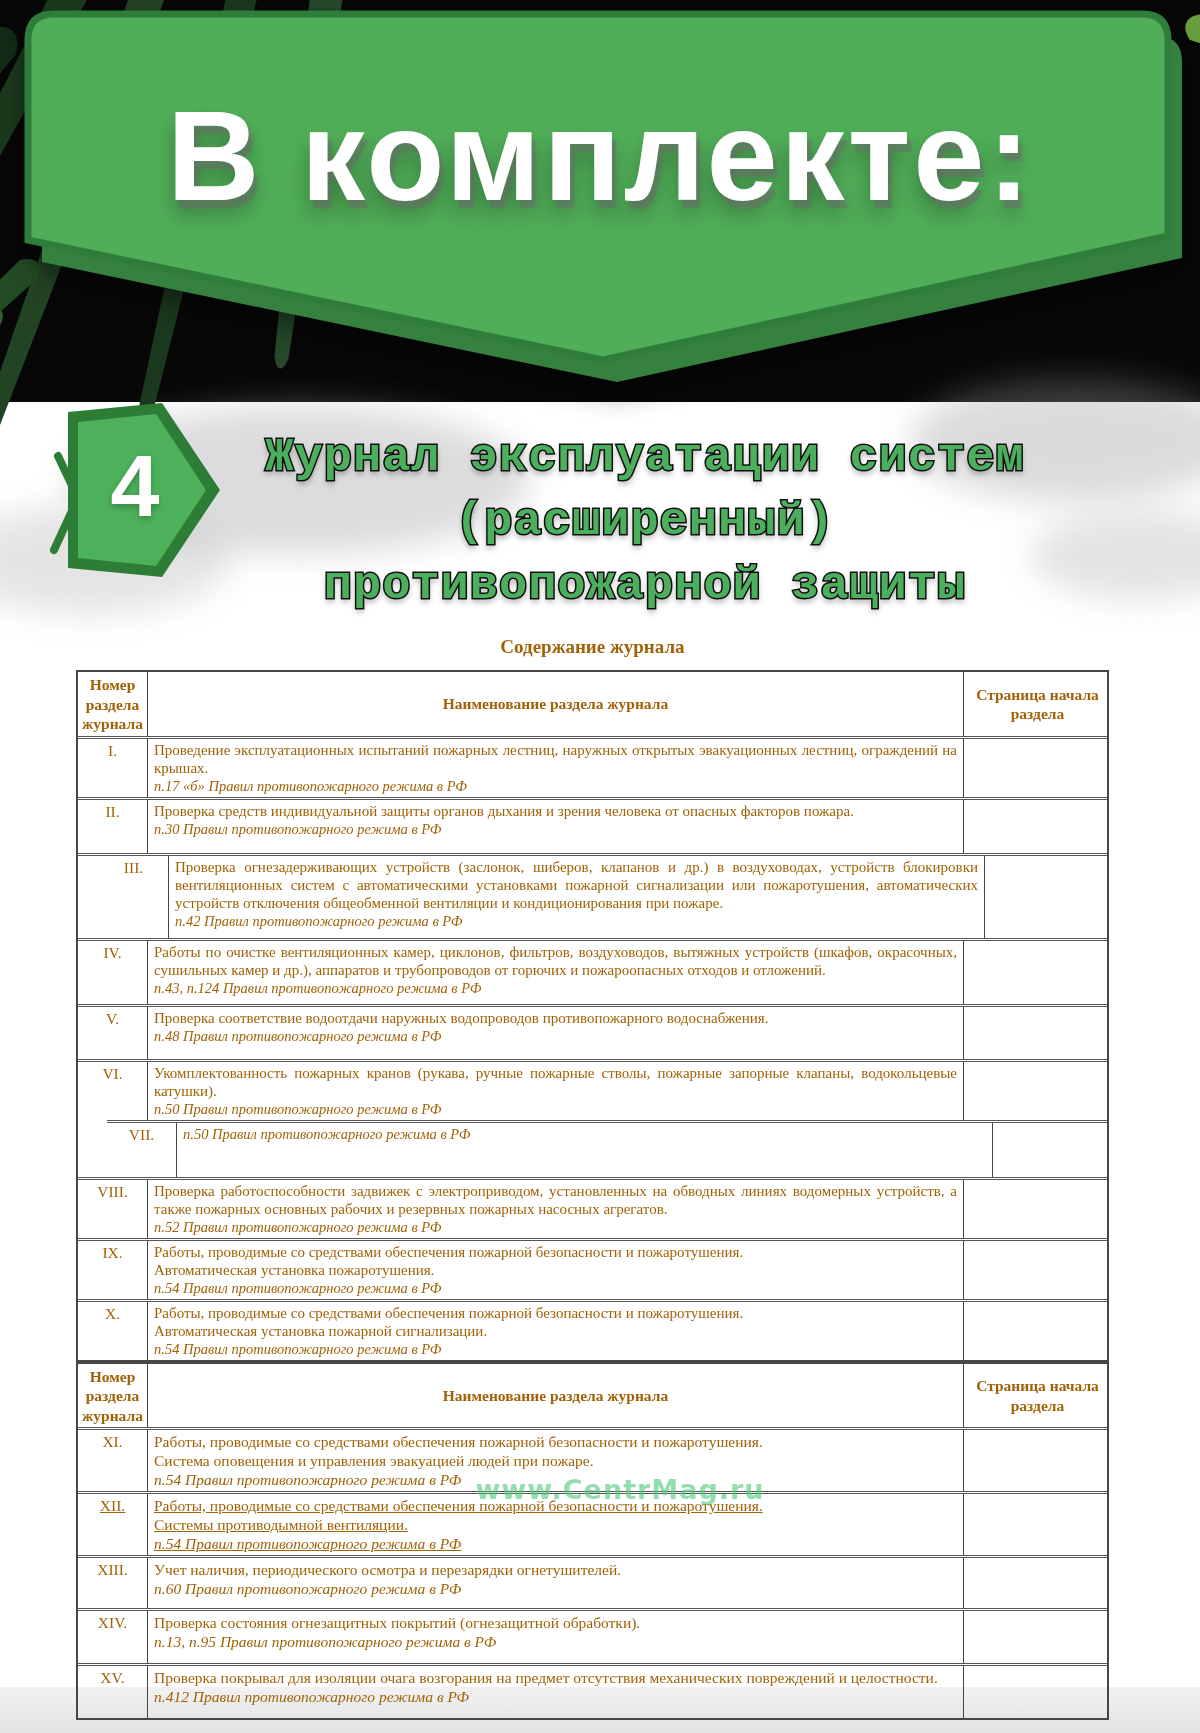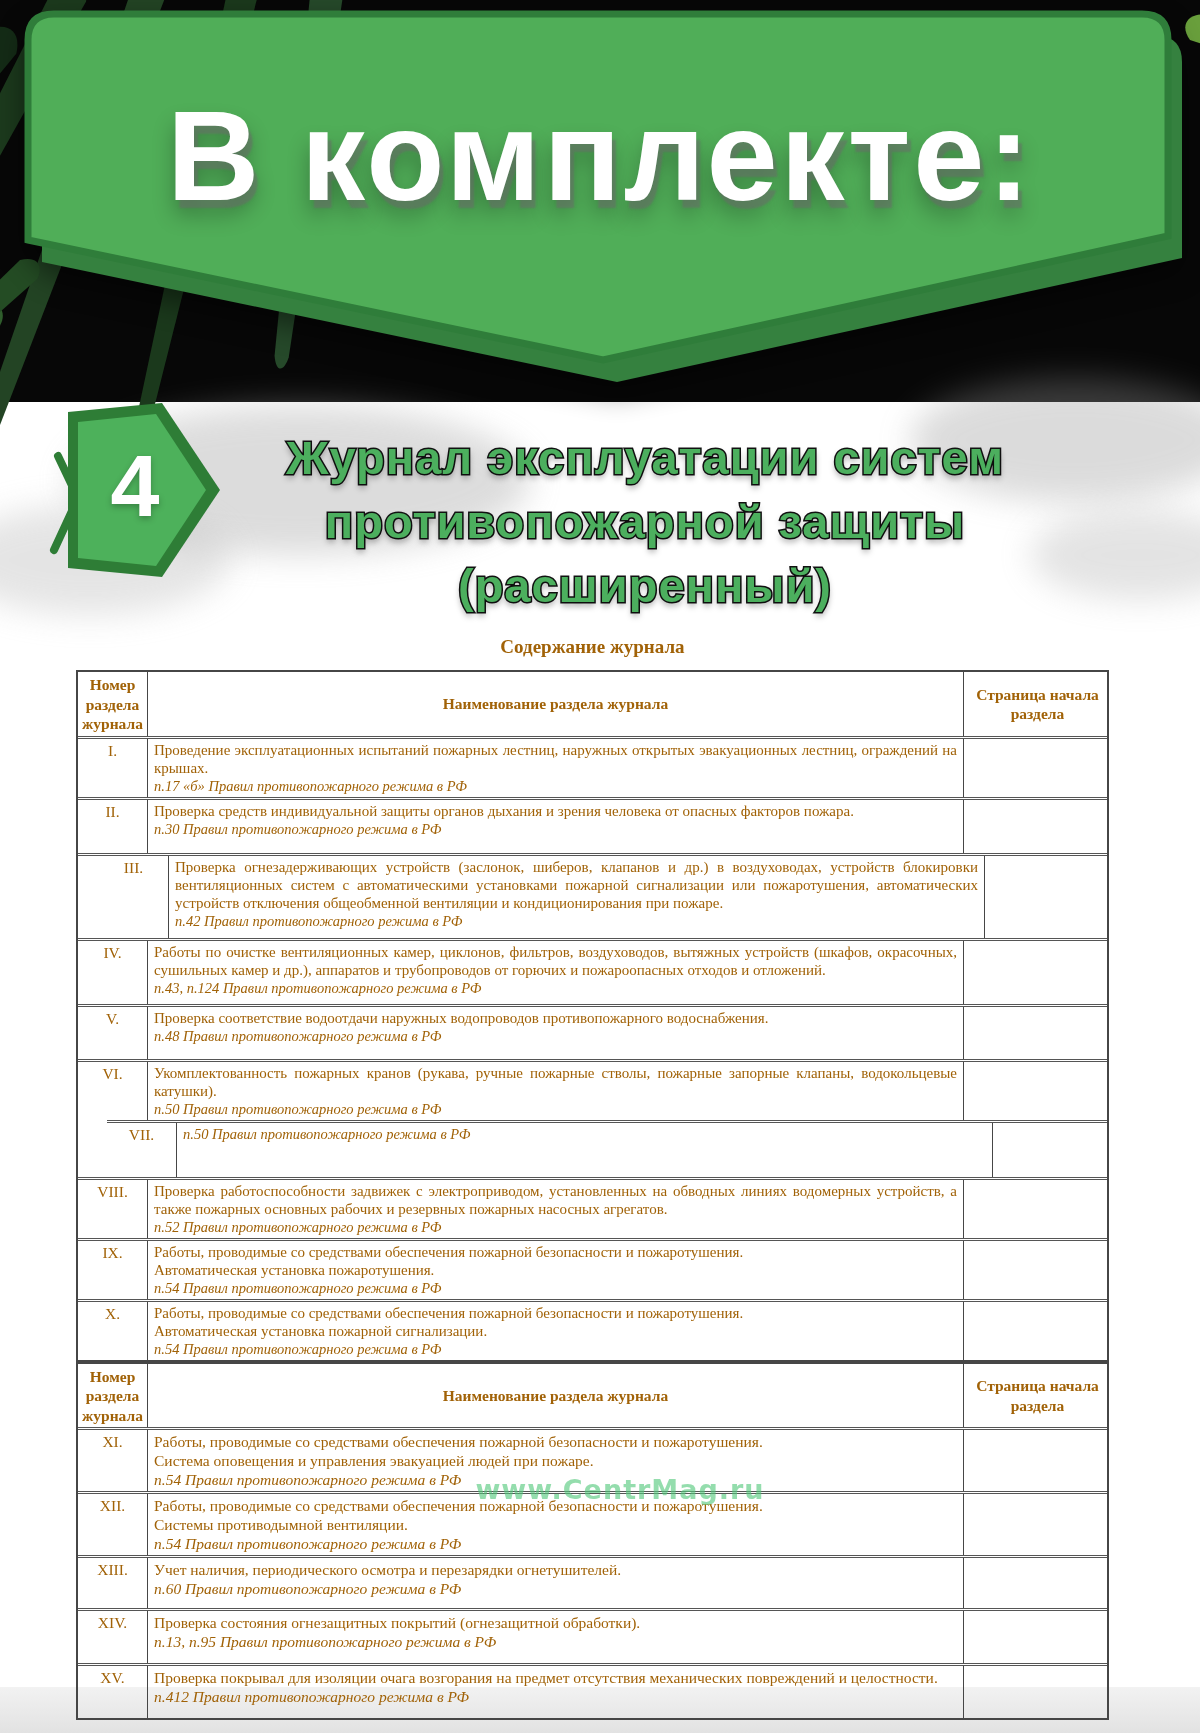--- a/index.html
+++ b/index.html
@@ -29,21 +29,21 @@
     font-size:88px;font-weight:800;color:#ffffff;
     text-shadow:0 3px 6px rgba(0,0,0,.25);
   }
   
   .subtitle{
     position:absolute;left:120px;right:30px;top:426px;z-index:4;
     text-align:center;font-weight:800;font-size:47px;line-height:64px;
     color:#4caf5e;letter-spacing:1px;
     -webkit-text-stroke:3px #121212;paint-order:stroke fill;
     text-shadow:0 4px 6px rgba(0,0,0,.35);
-    font-family:Liberation Sans, sans-serif;
+    font-family:Liberation Mono, monospace;
   }
   
   .page{
     position:absolute;left:61px;top:610px;width:1090px;z-index:2;
     font-family:"Liberation Serif","DejaVu Serif",serif;color:#a16207;
   }
   .doc-title{width:1033px;margin:26px 0 12px 15px;text-align:center;font-size:19px;font-weight:bold;}
   .tbl{width:1033px;margin-left:15px;border:2px solid #464646;box-sizing:border-box;}
   .tbl + .tbl{border-top-width:2px;}
   .t-row{display:grid;grid-template-columns:70px 816px 147px;box-sizing:border-box;}
@@ -130,22 +130,22 @@
   <svg width="190" height="185" viewBox="0 0 190 185">
     <path d="M20,58 L40,100 L16,152" fill="none" stroke="#2e7d36" stroke-width="8" stroke-linecap="round"></path>
     <path d="M30,14 L124,5 L182,92 L124,179 L30,170 Z" fill="#2e7d36"></path>
     <path d="M40,24 L118,16 L168,92 L118,168 L40,160 Z" fill="#4db15b"></path>
   </svg>
   <div class="badge-number">4</div>
 </div>
 
 <div class="subtitle">
   <div>Журнал эксплуатации систем</div>
+  <div>(расширенный)</div>
   <div>противопожарной защиты</div>
-  <div>(расширенный)</div>
 </div>
 
 <div class="page">
   <div class="doc-title">Содержание журнала</div>
   <div class="tbl sec1" id="tbl-sec1">
       <div class="t-row t-head" style="min-height: 64px;">
         <div class="t-cell c1">Номер раздела журнала</div>
         <div class="t-cell c2">Наименование раздела журнала</div>
         <div class="t-cell c3">Страница начала раздела</div>
       </div>
@@ -239,21 +239,21 @@
       </div>
       <div class="t-row t-body" style="min-height: 57px;">
         <div class="t-cell c1">XI.</div>
         <div class="t-cell c2">
           <p class="nojust">Работы, проводимые со средствами обеспечения пожарной безопасности и пожаротушения.</p>
           <p class="nojust">Система оповещения и управления эвакуацией людей при пожаре.</p>
           <p class="ref">п.54 Правил противопожарного режима в РФ</p>
         </div>
         <div class="t-cell c3"></div>
       </div>
-      <div class="t-row t-body" style="min-height: 53px;">
+      <div class="t-row t-body" style="min-height: 53px; text-decoration: underline;">
         <div class="t-cell c1">XII.</div>
         <div class="t-cell c2">
           <p class="nojust">Работы, проводимые со средствами обеспечения пожарной безопасности и пожаротушения.</p>
           <p class="nojust">Системы противодымной вентиляции.</p>
           <p class="ref">п.54 Правил противопожарного режима в РФ</p>
         </div>
         <div class="t-cell c3"></div>
       </div>
       <div class="t-row t-body" style="min-height: 53px;">
         <div class="t-cell c1">XIII.</div>

